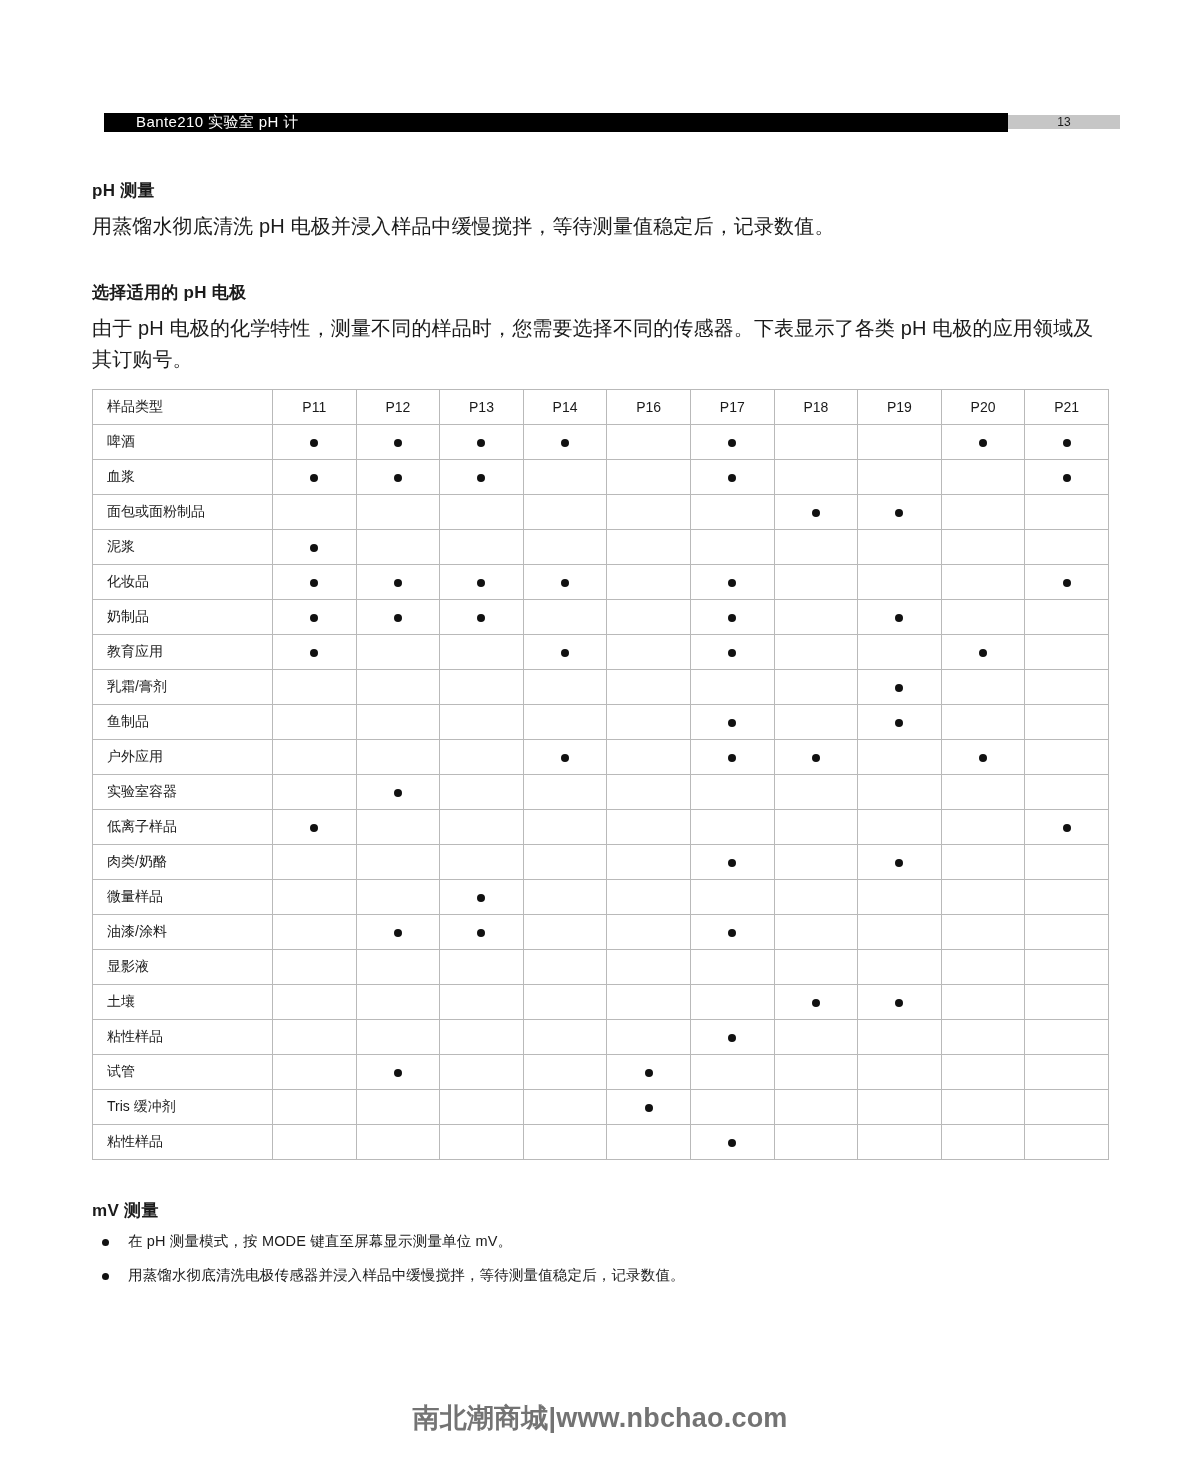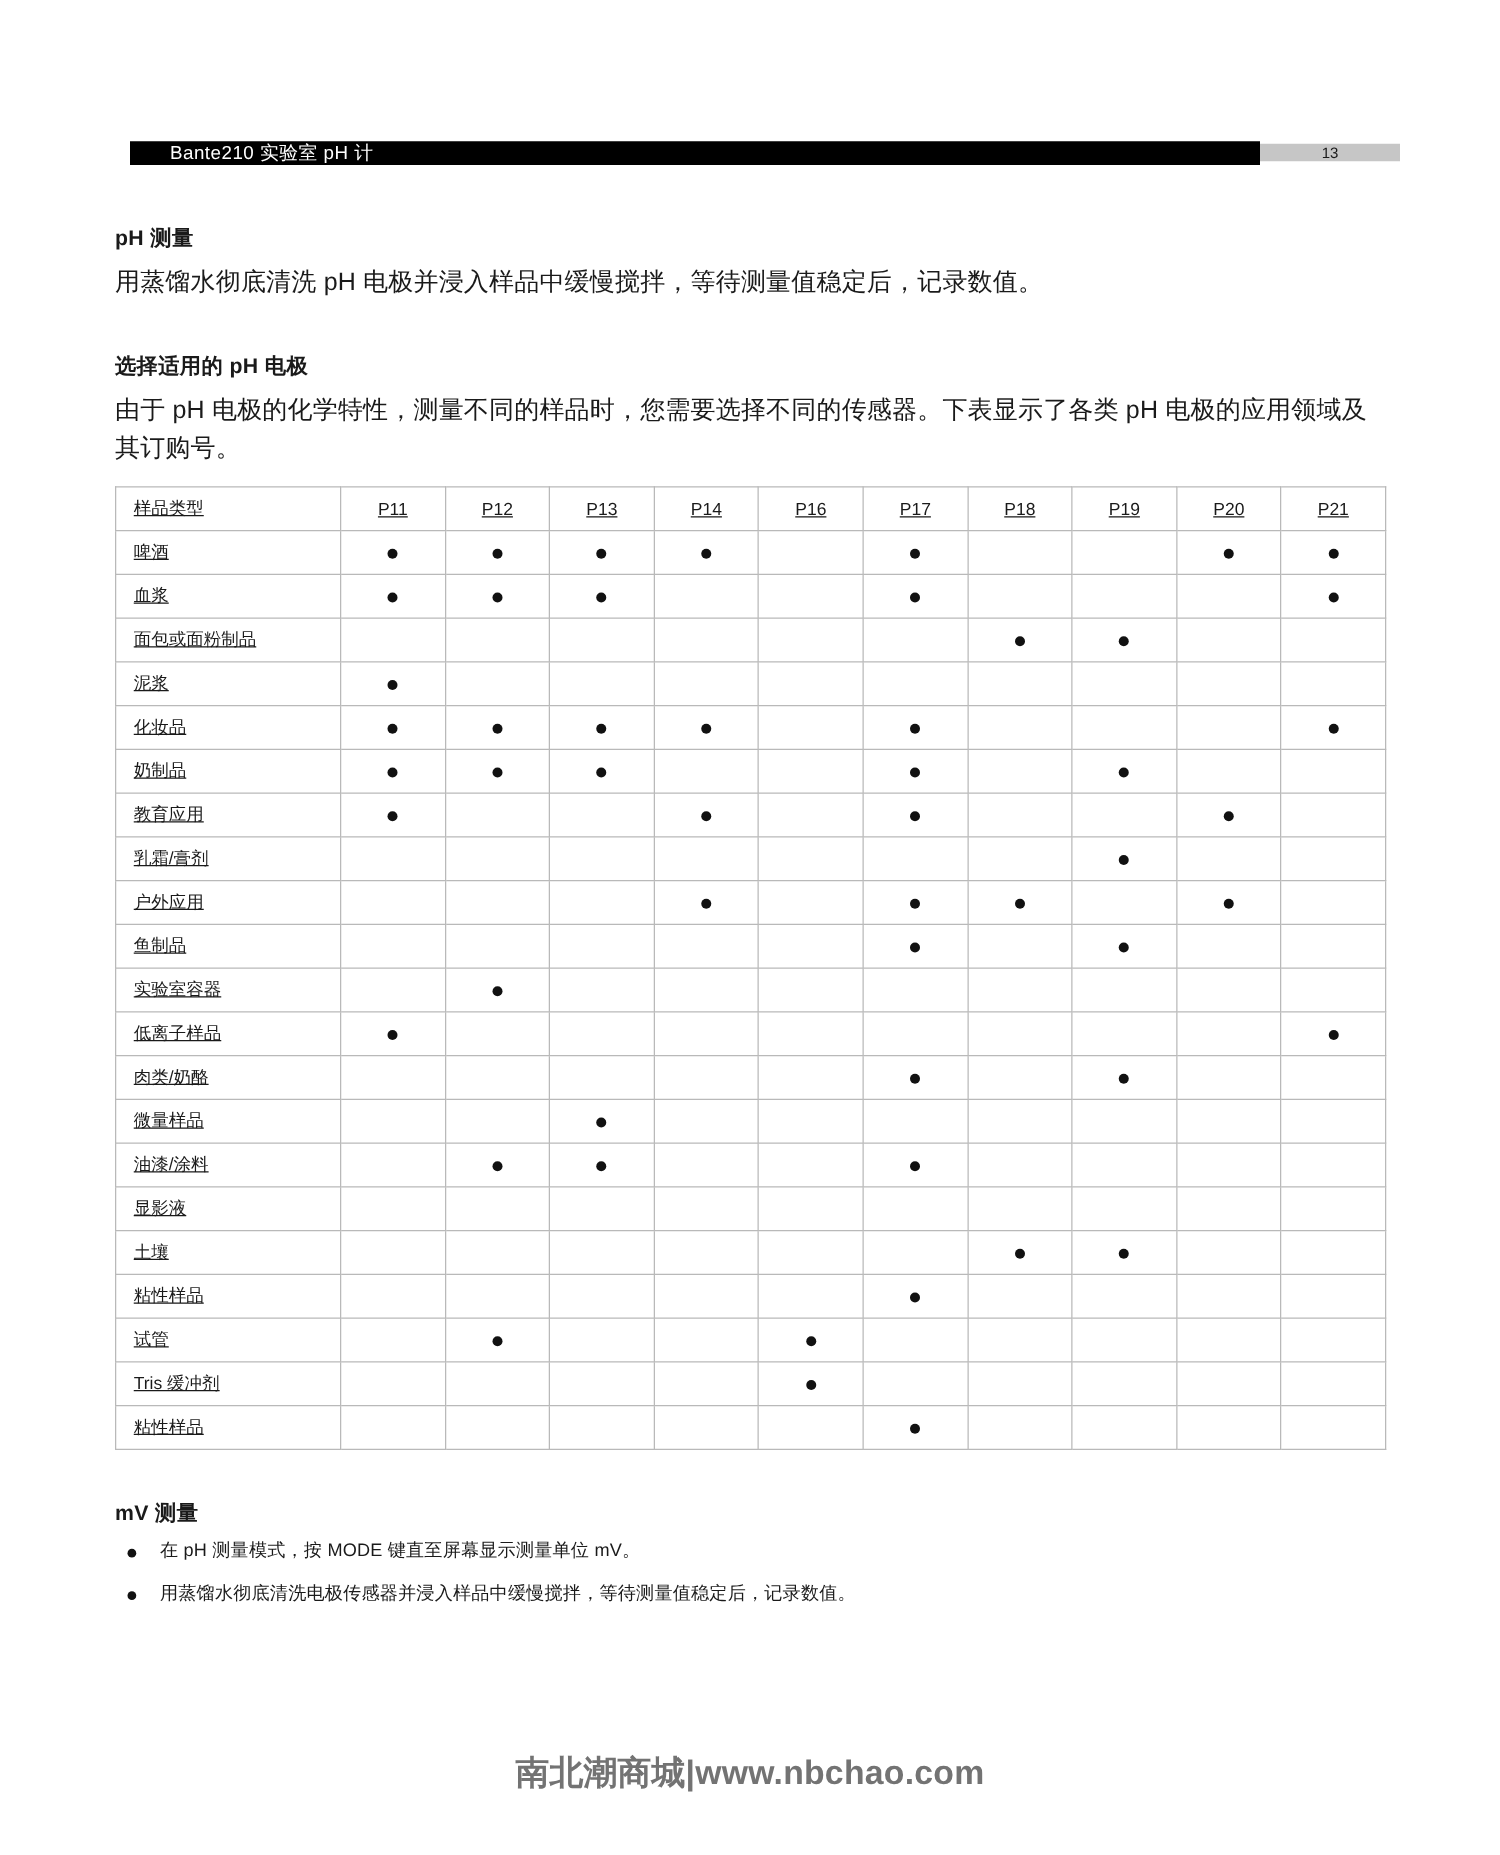--- a/index.html
+++ b/index.html
@@ -82,21 +82,20 @@
   }
 
   .block-gap-lg { height: 40px; }
 
   
   table.electrode-table {
     border-collapse: collapse;
     width: 1016px;
     table-layout: fixed;
     margin-top: 14px;
-    text-decoration: underline;
   }
   table.electrode-table th,
   table.electrode-table td {
     border: 1px solid #b9b9b9;
     height: 35px;
     font-weight: normal;
     font-size: 14px;
     padding: 0;
     vertical-align: middle;
     box-sizing: border-box;
@@ -299,43 +298,43 @@
             <td class="mark-cell"><span class="dot hidden"></span></td>
             <td class="mark-cell"><span class="dot hidden"></span></td>
             <td class="mark-cell"><span class="dot hidden"></span></td>
             <td class="mark-cell"><span class="dot hidden"></span></td>
             <td class="mark-cell"><span class="dot hidden"></span></td>
             <td class="mark-cell"><span class="dot"></span></td>
             <td class="mark-cell"><span class="dot hidden"></span></td>
             <td class="mark-cell"><span class="dot hidden"></span></td>
           </tr>
           <tr>
+            <td class="sample-cell">鱼制品</td>
+            <td class="mark-cell"><span class="dot hidden"></span></td>
+            <td class="mark-cell"><span class="dot hidden"></span></td>
+            <td class="mark-cell"><span class="dot hidden"></span></td>
+            <td class="mark-cell"><span class="dot hidden"></span></td>
+            <td class="mark-cell"><span class="dot hidden"></span></td>
+            <td class="mark-cell"><span class="dot"></span></td>
+            <td class="mark-cell"><span class="dot hidden"></span></td>
+            <td class="mark-cell"><span class="dot"></span></td>
+            <td class="mark-cell"><span class="dot hidden"></span></td>
+            <td class="mark-cell"><span class="dot hidden"></span></td>
+          </tr>
+          <tr>
             <td class="sample-cell">户外应用</td>
             <td class="mark-cell"><span class="dot hidden"></span></td>
             <td class="mark-cell"><span class="dot hidden"></span></td>
             <td class="mark-cell"><span class="dot hidden"></span></td>
             <td class="mark-cell"><span class="dot"></span></td>
             <td class="mark-cell"><span class="dot hidden"></span></td>
             <td class="mark-cell"><span class="dot"></span></td>
             <td class="mark-cell"><span class="dot"></span></td>
             <td class="mark-cell"><span class="dot hidden"></span></td>
             <td class="mark-cell"><span class="dot"></span></td>
-            <td class="mark-cell"><span class="dot hidden"></span></td>
-          </tr>
-          <tr>
-            <td class="sample-cell">鱼制品</td>
-            <td class="mark-cell"><span class="dot hidden"></span></td>
-            <td class="mark-cell"><span class="dot hidden"></span></td>
-            <td class="mark-cell"><span class="dot hidden"></span></td>
-            <td class="mark-cell"><span class="dot hidden"></span></td>
-            <td class="mark-cell"><span class="dot hidden"></span></td>
-            <td class="mark-cell"><span class="dot"></span></td>
-            <td class="mark-cell"><span class="dot hidden"></span></td>
-            <td class="mark-cell"><span class="dot"></span></td>
-            <td class="mark-cell"><span class="dot hidden"></span></td>
             <td class="mark-cell"><span class="dot hidden"></span></td>
           </tr>
           <tr>
             <td class="sample-cell">实验室容器</td>
             <td class="mark-cell"><span class="dot hidden"></span></td>
             <td class="mark-cell"><span class="dot"></span></td>
             <td class="mark-cell"><span class="dot hidden"></span></td>
             <td class="mark-cell"><span class="dot hidden"></span></td>
             <td class="mark-cell"><span class="dot hidden"></span></td>
             <td class="mark-cell"><span class="dot hidden"></span></td>

